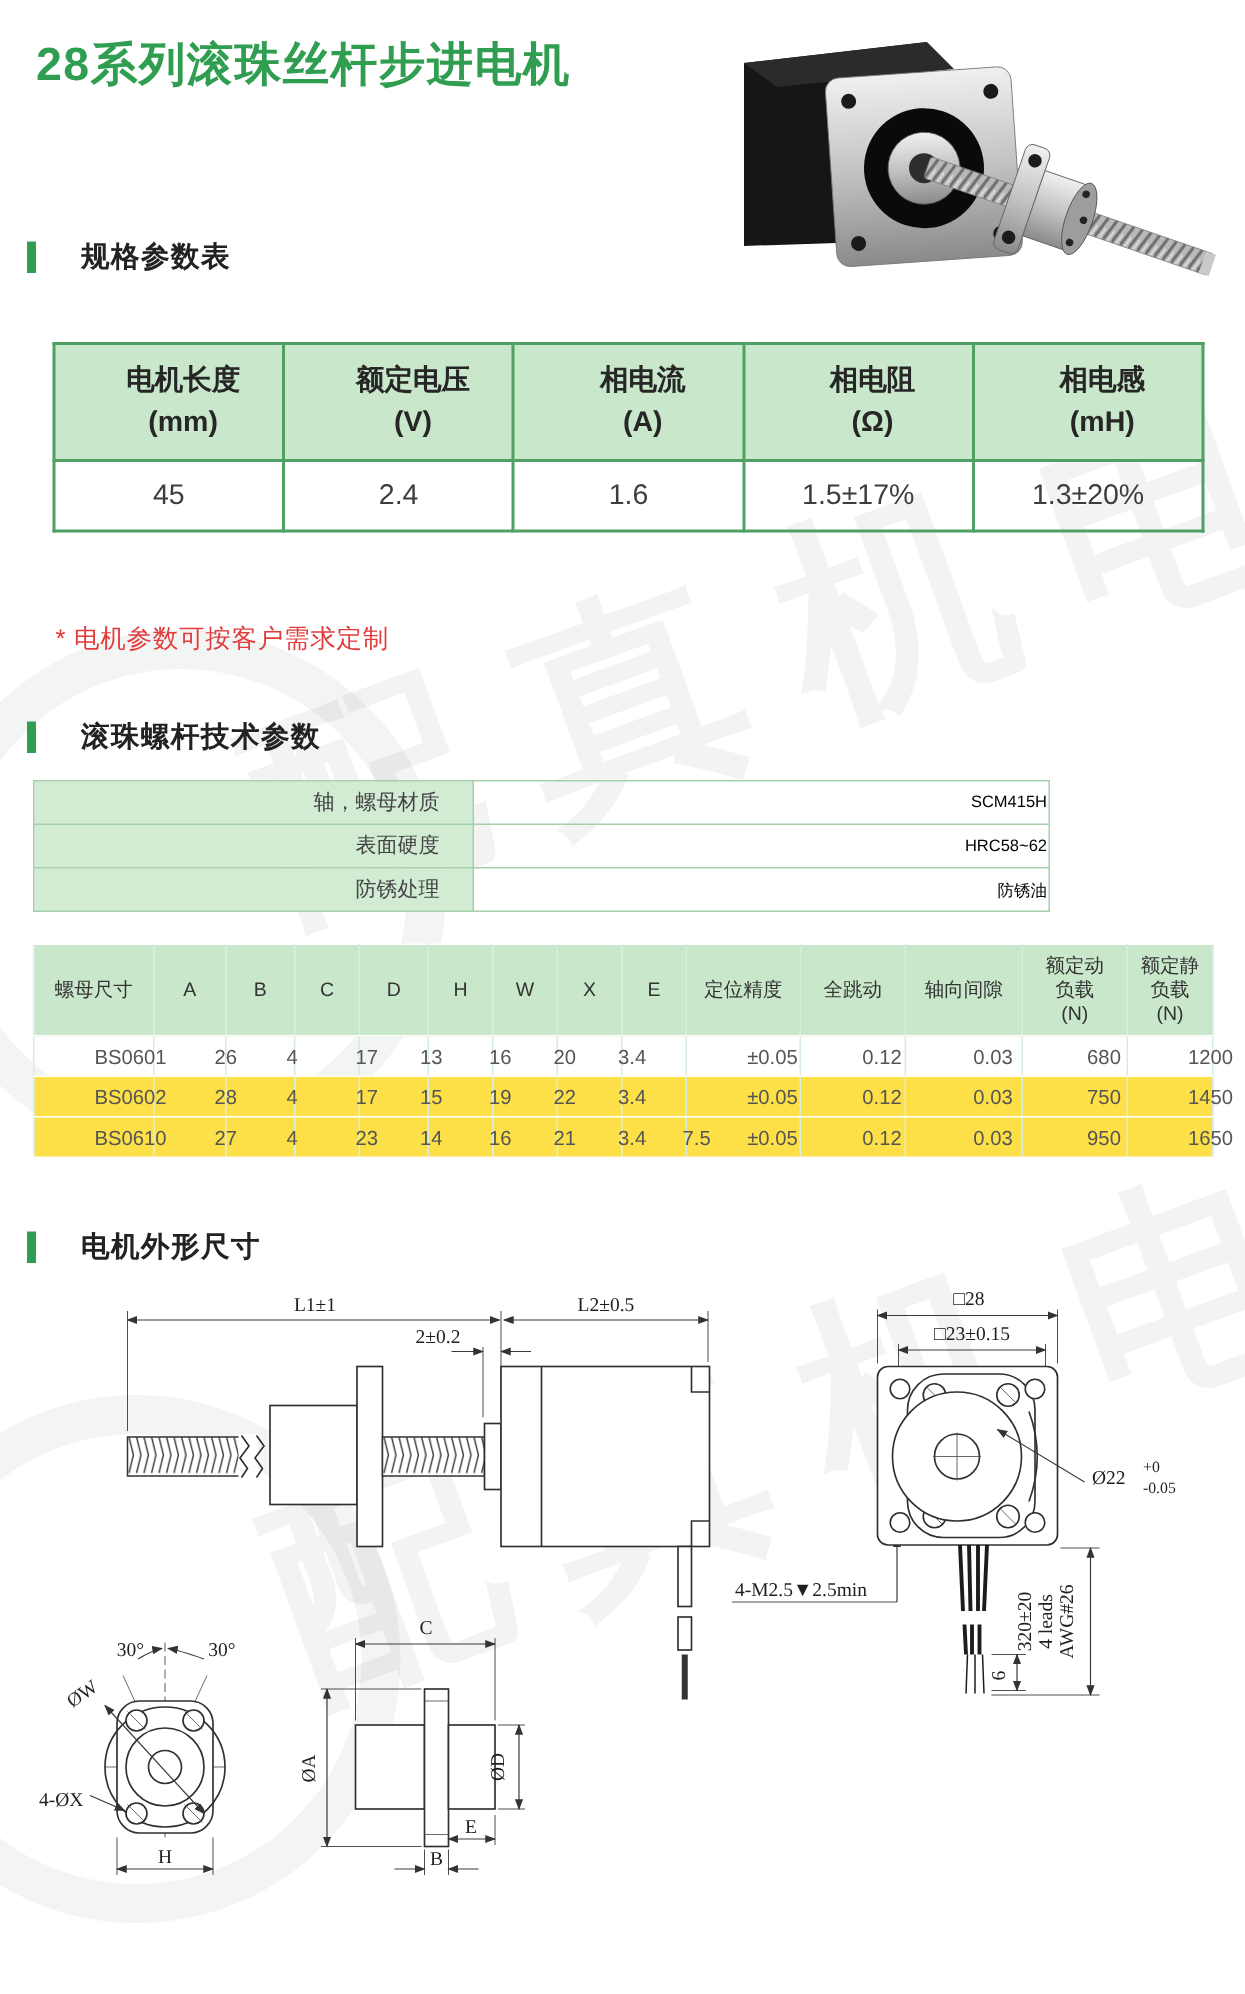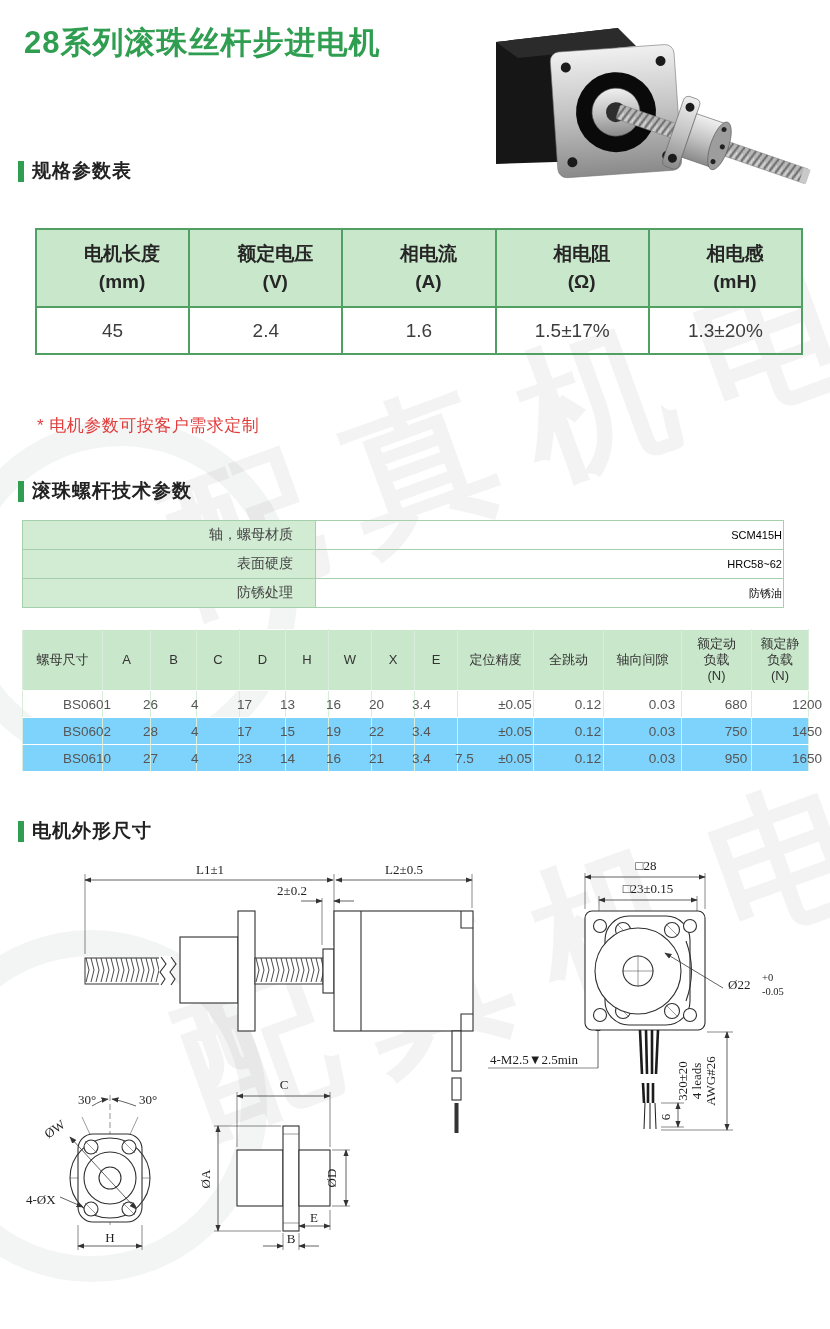--- a/index.html
+++ b/index.html
@@ -9,47 +9,47 @@
   
   .wm{position:absolute;pointer-events:none;z-index:0;}
   .wm-text{font-size:150px;font-weight:bold;letter-spacing:38px;white-space:nowrap;
            color:rgba(90,100,95,0.08);transform:rotate(-20deg);}
   .wm-circle{border:26px solid rgba(90,100,95,0.07);border-radius:50%;}
 
   .z{position:absolute;z-index:1;}
 
   .page-title{left:24px;top:22px;font-size:31px;font-weight:bold;color:#2f9e50;letter-spacing:1px;}
 
-  .sec{display:flex;align-items:center;gap:8px;}
+  .sec{display:flex;align-items:center;gap:30px;}
   .sec .bar{width:6px;height:21px;background:#2f9e50;}
   .sec .txt{font-size:19px;font-weight:bold;color:#222;letter-spacing:1px;}
 
   table{border-collapse:collapse;table-layout:fixed;}
 
   .spec-table{left:35px;top:228px;width:768px;text-align:center;}
   .spec-table th,.spec-table td{border:2px solid #4fa062;}
   .spec-table th{background:#c9e7ca;height:74px;font-size:19px;font-weight:bold;
                  color:#262626;white-space:pre-line;line-height:1.45;padding-left:20px;}
   .spec-table td{height:43px;font-size:19px;color:#3d3d3d;}
 
   .note{left:37px;top:414px;font-size:17px;color:#e23c3c;letter-spacing:0.5px;}
 
-  .props-table{left:22px;top:520px;width:762px;}
+  .props-table{left:22px;top:520px;width:678px;}
   .props-table td{border:1px solid #a6cfab;height:26px;}
   .props-table td.lbl{background:#d2ebd3;width:269px;text-align:right;padding-right:22px;
                       font-size:14px;color:#444;}
   .props-table td.val{text-align:right;font-size:11px;color:#000000;}
 
   .size-table{left:22px;top:629px;width:786px;text-align:center;}
   .size-table th,.size-table td{border-left:1px solid #d8eeda;border-right:1px solid #d8eeda;
                                 border-top:1px solid #fff;border-bottom:1px solid #fff;}
   .size-table th{background:#c9e7ca;height:58px;font-size:13px;font-weight:normal;color:#333;
                  white-space:pre-line;line-height:1.25;}
   .size-table td{height:24px;font-size:13.5px;color:#555;padding-left:40px;}
-  .size-table tr.alt td{background:#7dd3fc;}
+  .size-table tr.alt td{background:#fde047;}
 
   
   .ol{fill:#fff;stroke:#2f2f2f;stroke-width:1.1;}
   .ln{stroke:#2f2f2f;stroke-width:1.1;fill:none;}
   .dim{stroke:#3a3a3a;stroke-width:0.8;fill:none;}
   .ext{stroke:#3a3a3a;stroke-width:0.6;fill:none;}
   .thin{stroke:#4a4a4a;stroke-width:0.55;fill:none;}
   .dash{stroke:#4a4a4a;stroke-width:0.6;stroke-dasharray:6 3;fill:none;}
   .dt{font-family:"Liberation Serif",serif;font-size:13px;fill:#1e1e1e;}
   .dts{font-family:"Liberation Serif",serif;font-size:10.5px;fill:#1e1e1e;}

